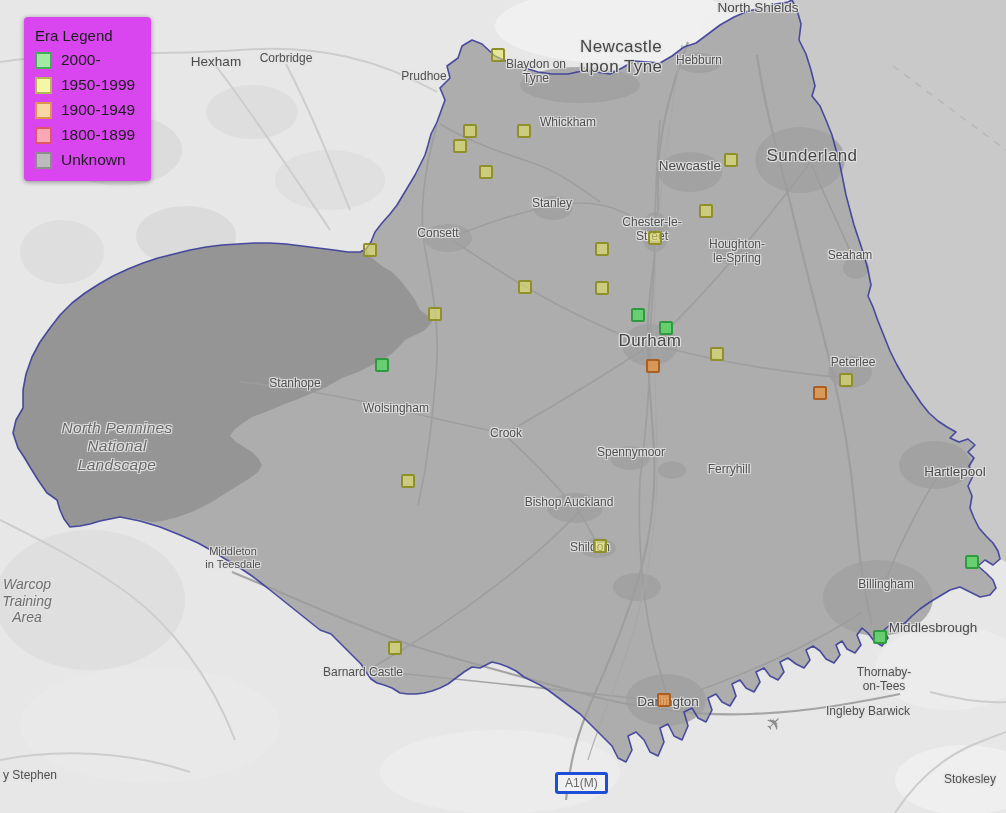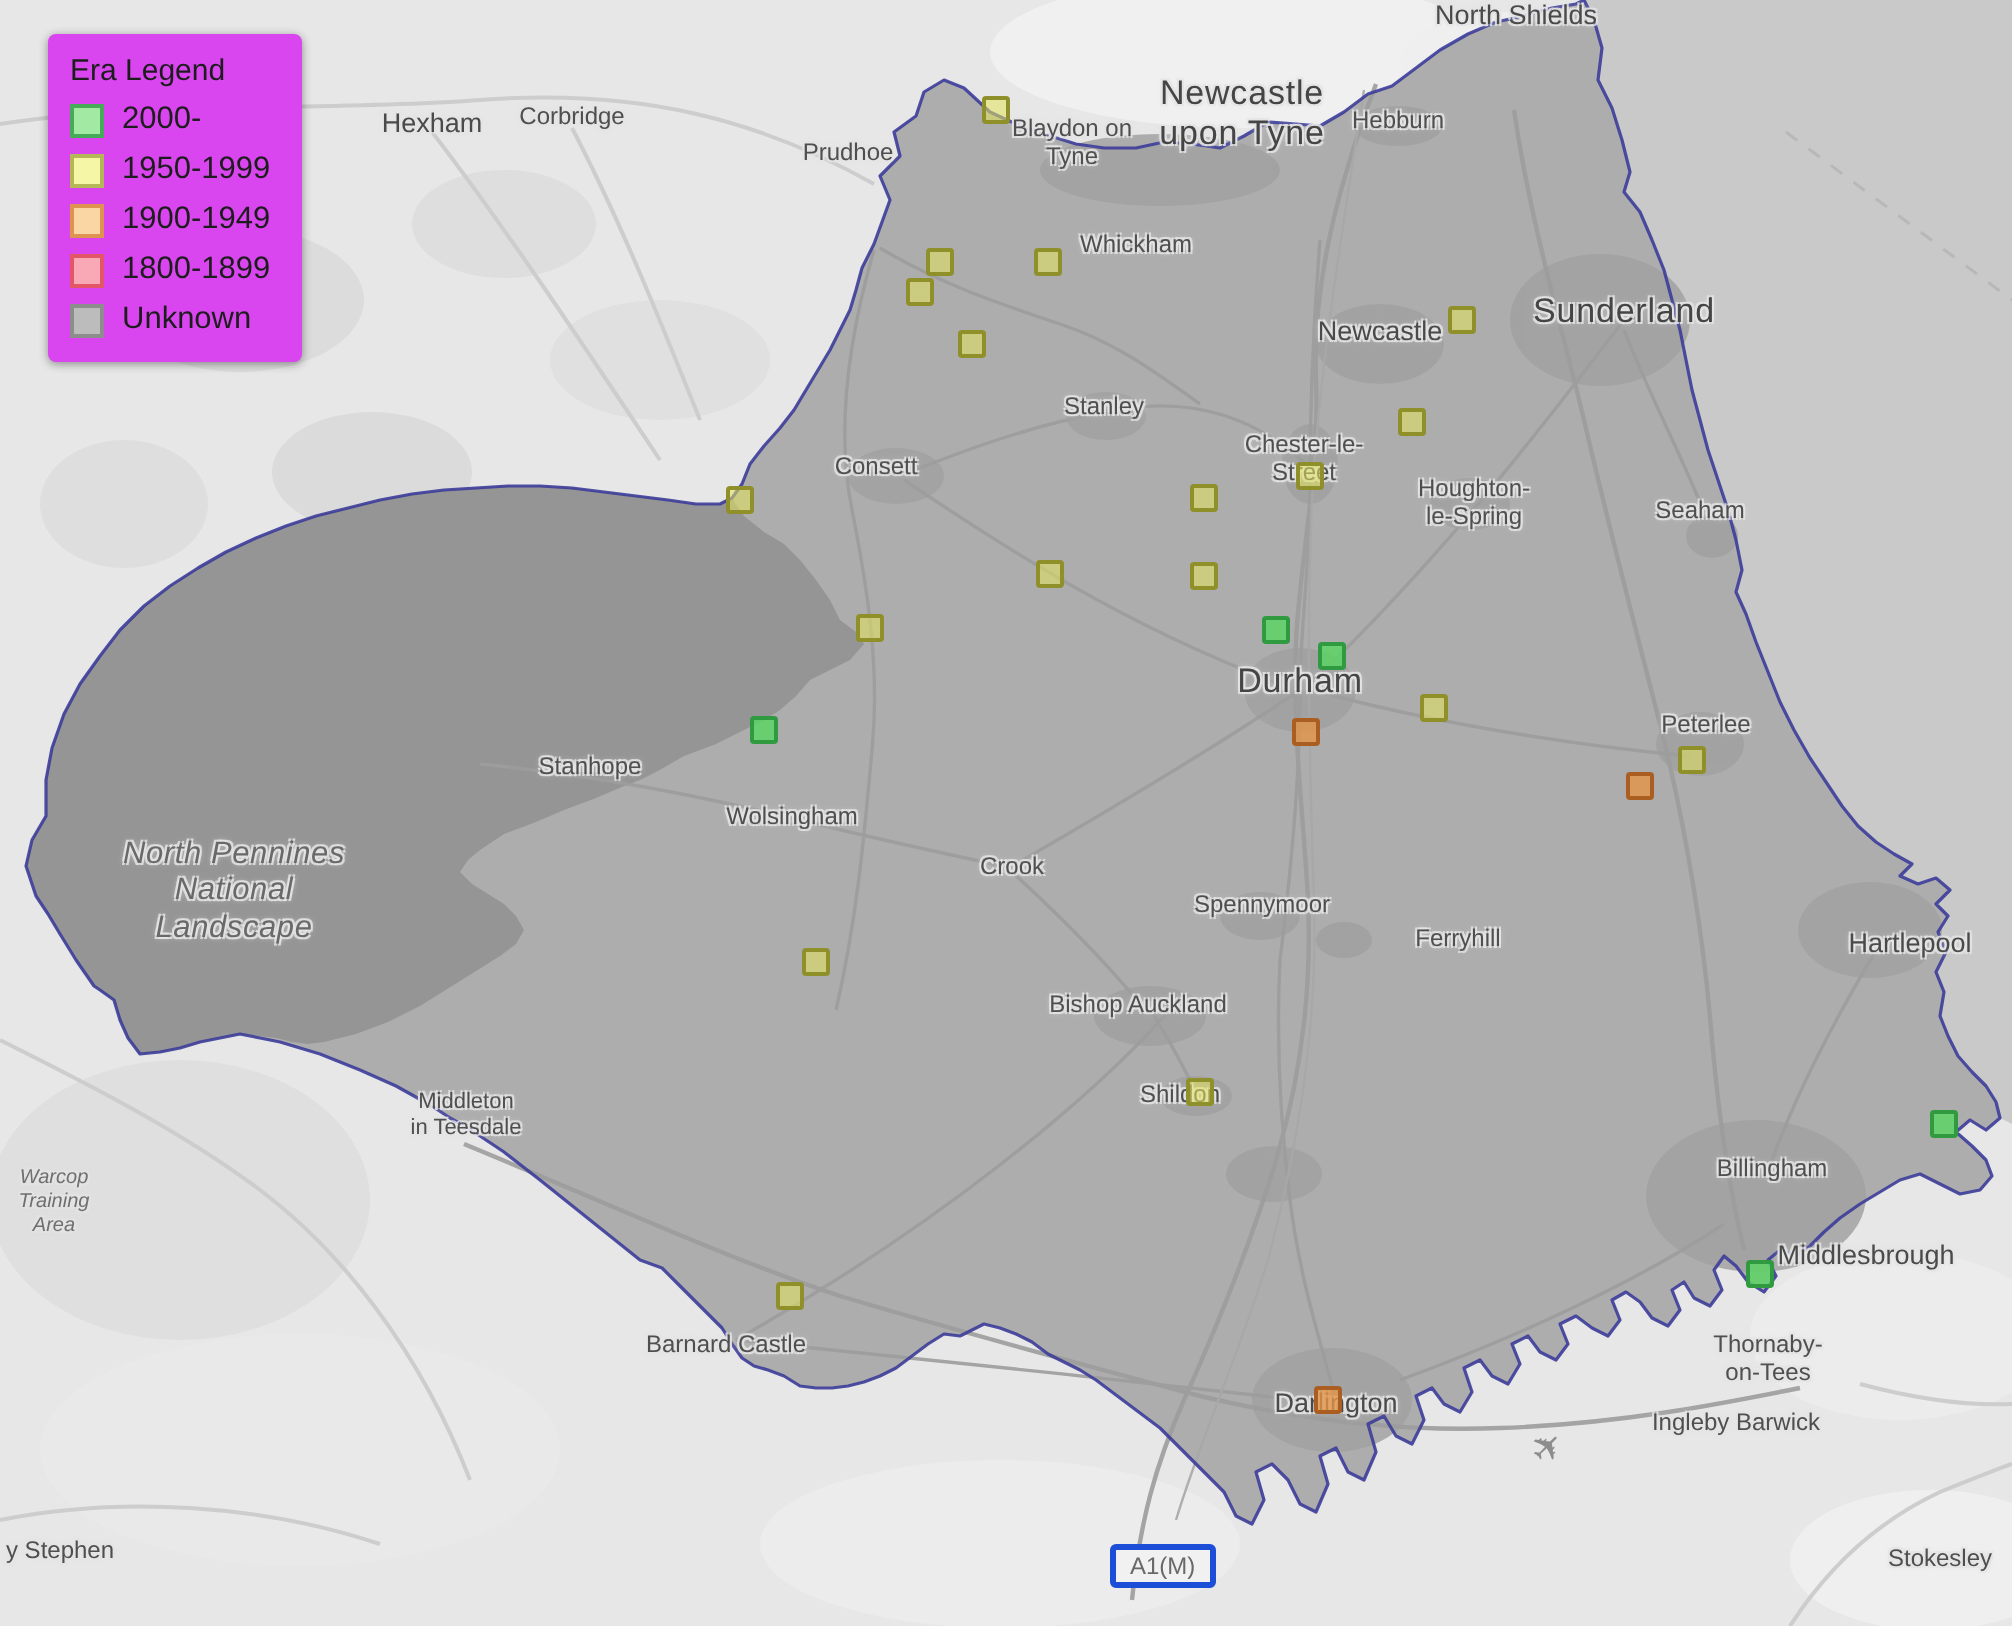--- a/index.html
+++ b/index.html
@@ -9,21 +9,21 @@
   .layer{position:absolute;left:0;top:0;width:1006px;height:813px;pointer-events:none}
   .map-label{position:absolute;transform:translate(-50%,-50%);white-space:pre-line;
     text-align:center;color:#4f4f4f;line-height:1.18;pointer-events:none;
     text-shadow:-1px -1px 0 rgba(228,228,228,.85),1px -1px 0 rgba(228,228,228,.85),
       -1px 1px 0 rgba(228,228,228,.85),1px 1px 0 rgba(228,228,228,.85),0 0 3px rgba(228,228,228,.9)}
   .kind-city-large{font-size:17px;color:#454545;letter-spacing:.4px}
   .kind-city{font-size:13.5px;color:#4a4a4a}
   .kind-town{font-size:12px}
   .kind-town-small{font-size:11px}
   .kind-area{font-size:15.5px;font-style:italic;color:#696969;letter-spacing:.3px}
-  .kind-area-small{font-size:10px;font-style:italic;color:#6f6f6f}
+  .kind-area-small{font-size:14px;font-style:italic;color:#6f6f6f}
   .marker{position:absolute;width:14px;height:14px;box-sizing:border-box;
     border:2px solid;border-radius:2px;pointer-events:auto}
   .legend{position:absolute;left:24px;top:17px;background:#d946ef;border-radius:4px;
     box-shadow:0 1px 5px rgba(0,0,0,.4);padding:10px 16px 12px 11px;z-index:20}
   .legend-title{font-size:15px;color:#1d1d1d;margin-bottom:6px}
   .legend-item{display:flex;align-items:center;margin-top:7px}
   .legend-swatch{width:17px;height:17px;box-sizing:border-box;border:2px solid;margin-right:9px;flex:0 0 auto}
   .legend-label{font-size:15.5px;color:#1d1d1d}
   .road-badge{position:absolute;left:555px;top:772px;background:#f1f1f1;border:3px solid #1d4ed8;
     border-radius:3px;color:#696969;font-size:12px;padding:1px 7px;z-index:5}

